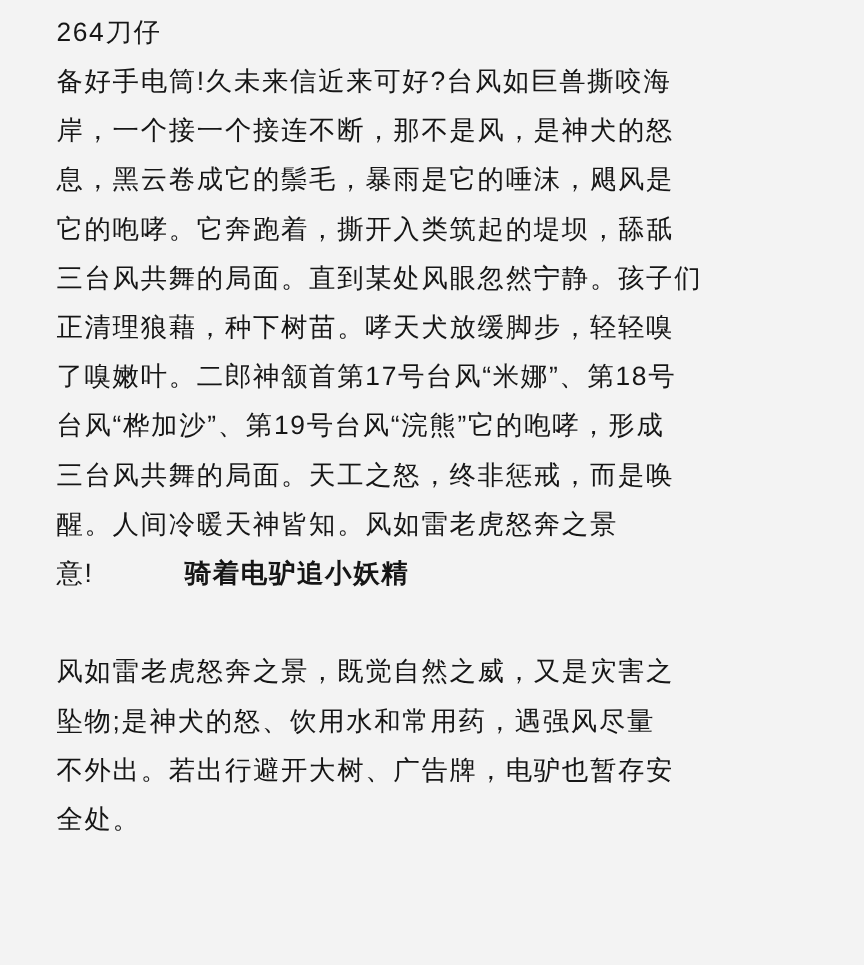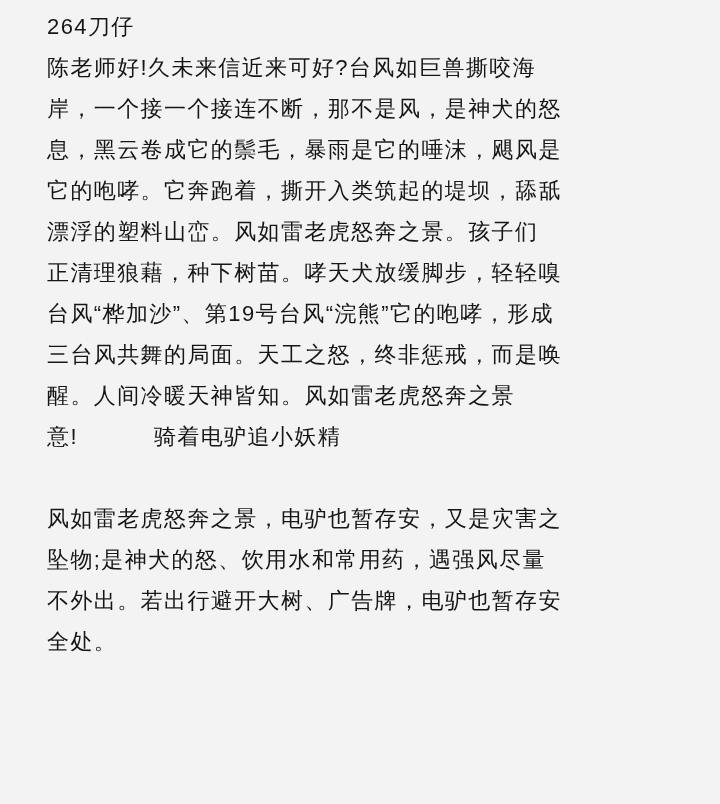--- a/index.html
+++ b/index.html
@@ -35,50 +35,52 @@
     height: 41px;
   }
   .closing-line {
     display: flex;
     align-items: baseline;
     white-space: nowrap;
     height: 41px;
   }
   .signature {
     margin-left: 76px;
+    font-weight: bold;
   }
   .para-gap {
     height: 41px;
   }
 </style>
 </head>
 <body>
 
 <div class="page">
 
   <div class="title-line">264刀仔</div>
 
   <div>
-    <div class="line">陈老师好!久未来信近来可好?台风如巨兽撕咬海</div>
+    <div class="line">备好手电筒!久未来信近来可好?台风如巨兽撕咬海</div>
     <div class="line">岸，一个接一个接连不断，那不是风，是神犬的怒</div>
     <div class="line">息，黑云卷成它的鬃毛，暴雨是它的唾沫，飓风是</div>
     <div class="line">它的咆哮。它奔跑着，撕开入类筑起的堤坝，舔舐</div>
-    <div class="line">漂浮的塑料山峦。风如雷老虎怒奔之景。孩子们</div>
+    <div class="line">三台风共舞的局面。直到某处风眼忽然宁静。孩子们</div>
     <div class="line">正清理狼藉，种下树苗。哮天犬放缓脚步，轻轻嗅</div>
+    <div class="line">了嗅嫩叶。二郎神颔首第17号台风“米娜”、第18号</div>
     <div class="line">台风“桦加沙”、第19号台风“浣熊”它的咆哮，形成</div>
     <div class="line">三台风共舞的局面。天工之怒，终非惩戒，而是唤</div>
     <div class="line">醒。人间冷暖天神皆知。风如雷老虎怒奔之景</div>
     <div class="closing-line">
       <span>意!</span>
       <span class="signature">骑着电驴追小妖精</span>
     </div>
   </div>
 
   <div class="para-gap"></div>
 
   <div>
-    <div class="line">风如雷老虎怒奔之景，电驴也暂存安，又是灾害之</div>
+    <div class="line">风如雷老虎怒奔之景，既觉自然之威，又是灾害之</div>
     <div class="line">坠物;是神犬的怒、饮用水和常用药，遇强风尽量</div>
     <div class="line">不外出。若出行避开大树、广告牌，电驴也暂存安</div>
     <div class="line">全处。</div>
   </div>
 
 </div>
 
 </body></html>

